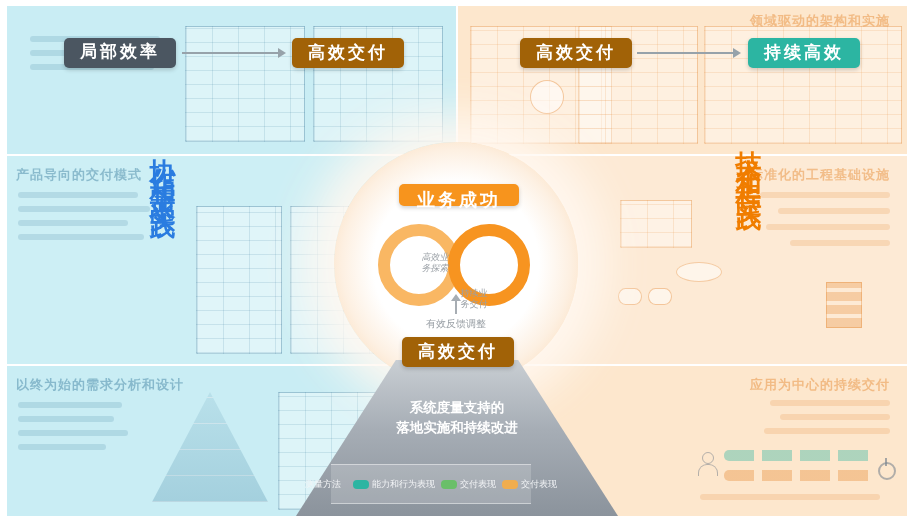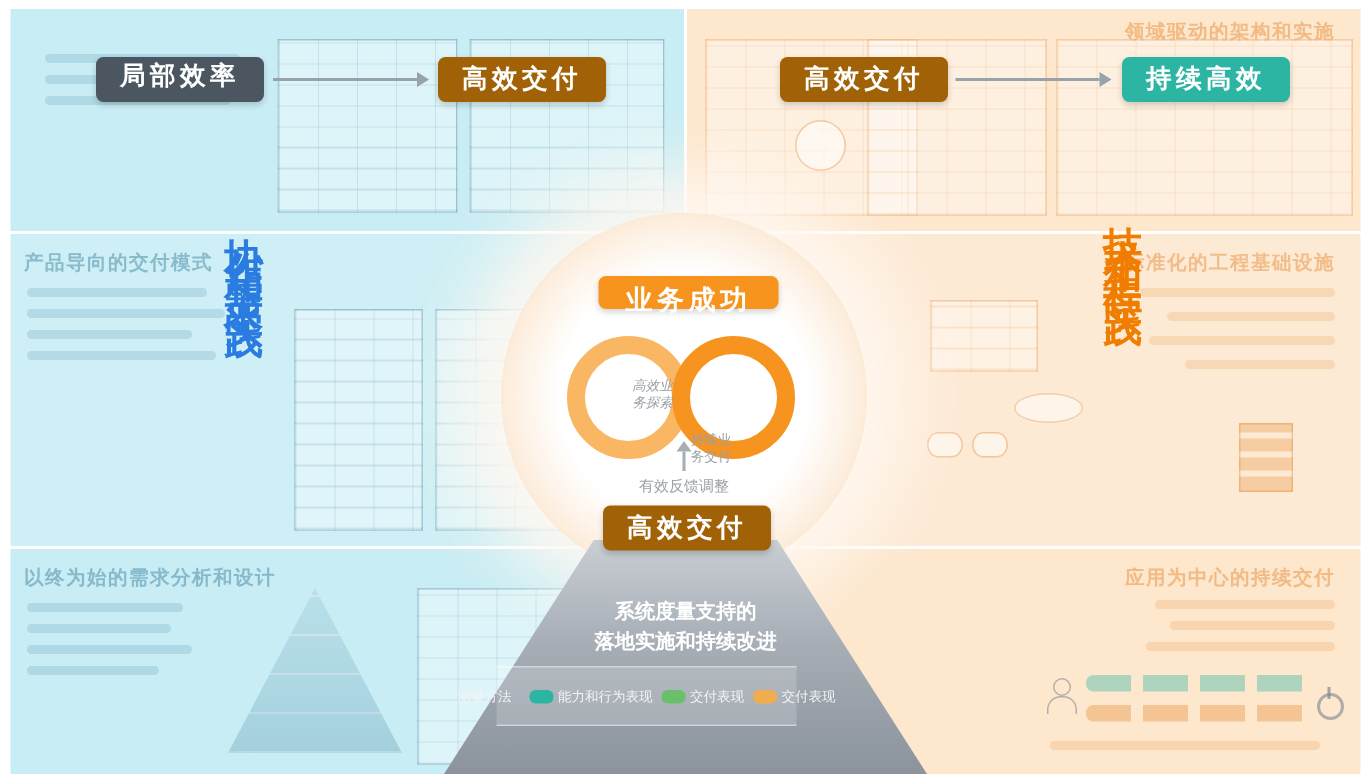--- a/index.html
+++ b/index.html
@@ -72,21 +72,21 @@
         border-left:5px solid transparent;border-right:5px solid transparent;border-bottom:7px solid #a7adb3;}
   .fb-text{position:absolute;left:406px;top:317px;width:100px;text-align:center;font-size:10px;color:#9aa0a6;z-index:4;}
   .goal-badge{left:399px;top:184px;height:22px;line-height:32px;font-size:18px;padding:0 18px;}
   .deliver-badge{left:402px;top:337px;}
   
   .trap{position:absolute;left:296px;top:360px;width:322px;height:156px;z-index:3;
         clip-path:polygon(31% 0,69% 0,100% 100%,0 100%);
         background:linear-gradient(180deg,#c9ced3 0%,#a6adb5 45%,#8b939c 100%);}
   .ftext{position:absolute;left:296px;top:398px;width:322px;text-align:center;color:#fff;
          font-size:13.5px;font-weight:bold;line-height:20px;z-index:4;}
-  .legend{position:absolute;left:331px;top:444px;width:200px;height:38px;z-index:4;
+  .legend{position:absolute;left:331px;top:464px;width:200px;height:38px;z-index:4;
           background:rgba(255,255,255,.18);border-top:1px solid rgba(255,255,255,.45);
           border-bottom:1px solid rgba(255,255,255,.45);
           display:flex;align-items:center;justify-content:center;gap:6px;
           font-size:9px;color:#f2f4f6;white-space:nowrap;}
   .leg-div{width:1px;height:12px;background:rgba(255,255,255,.6);}
   .sw{width:16px;height:9px;border-radius:4px;display:inline-block;}
   .sw0{background:#2cb5a2;} .sw1{background:#6abf69;} .sw2{background:#f0ad4e;}
   .leg-item{display:flex;align-items:center;gap:3px;}
 </style>
 </head>

